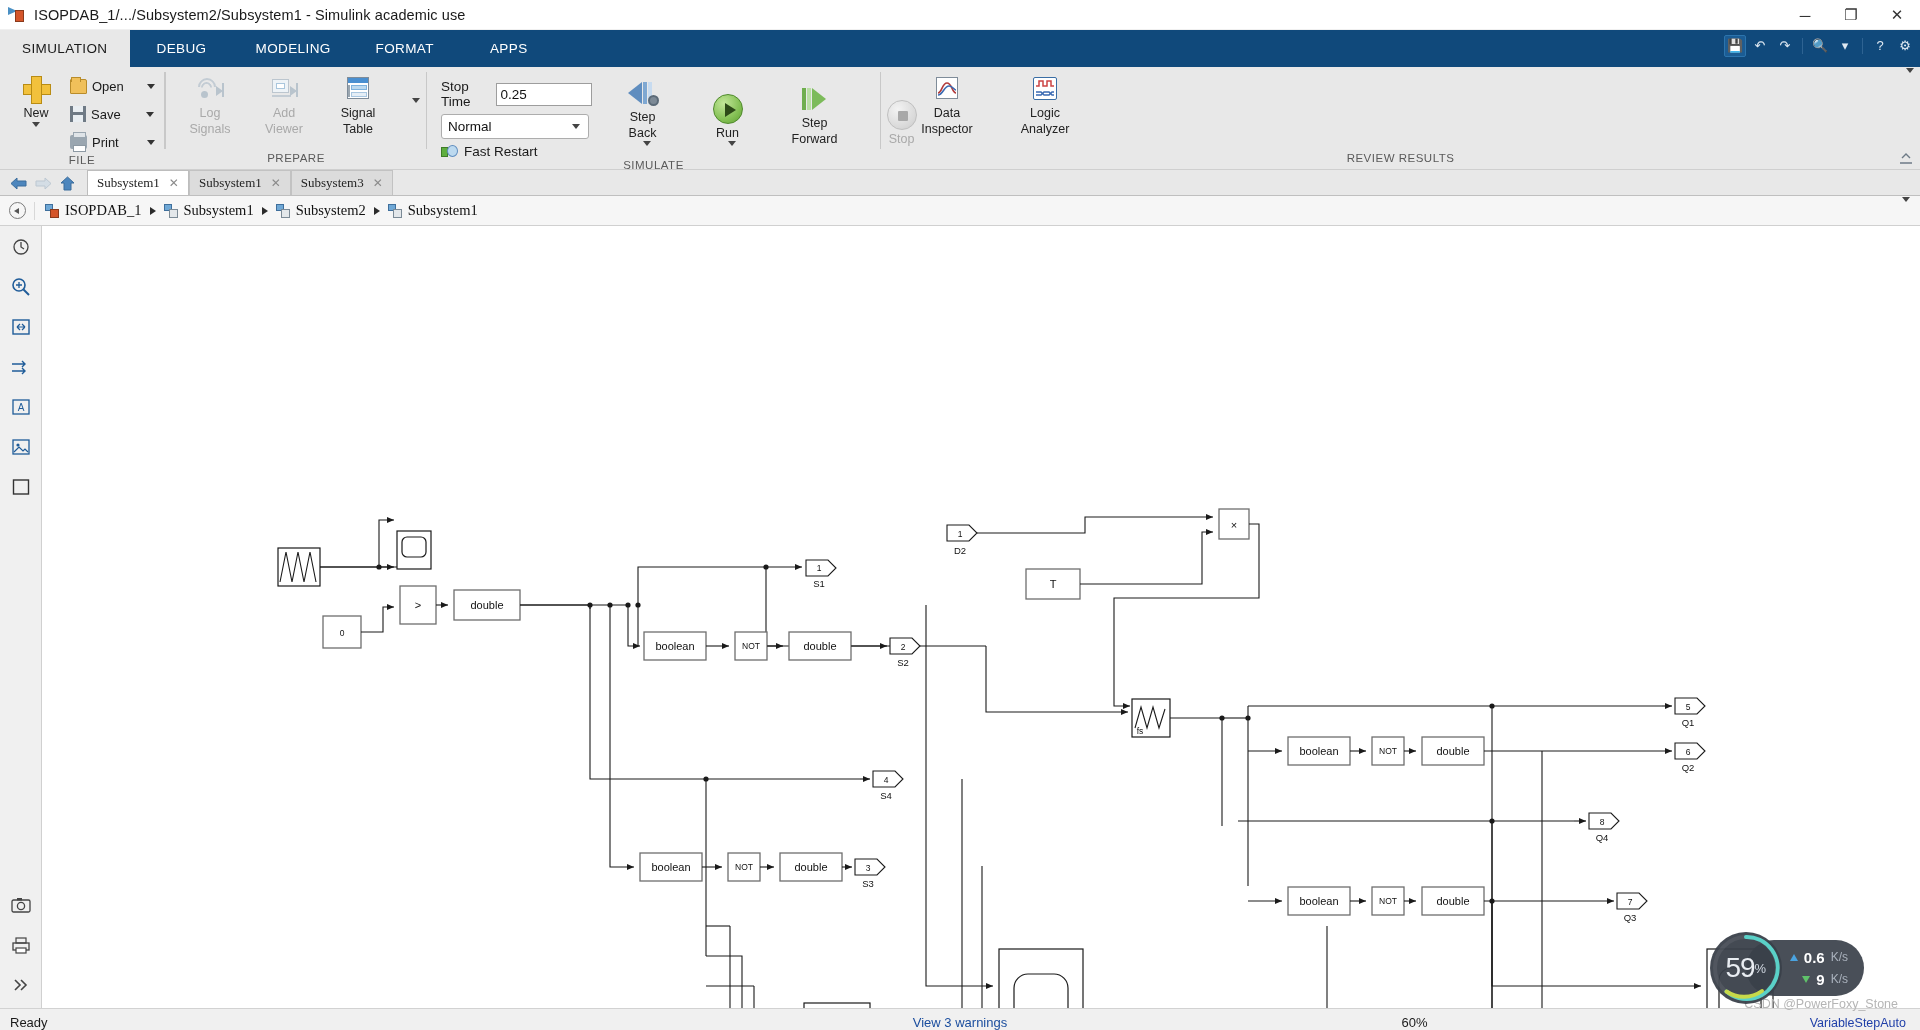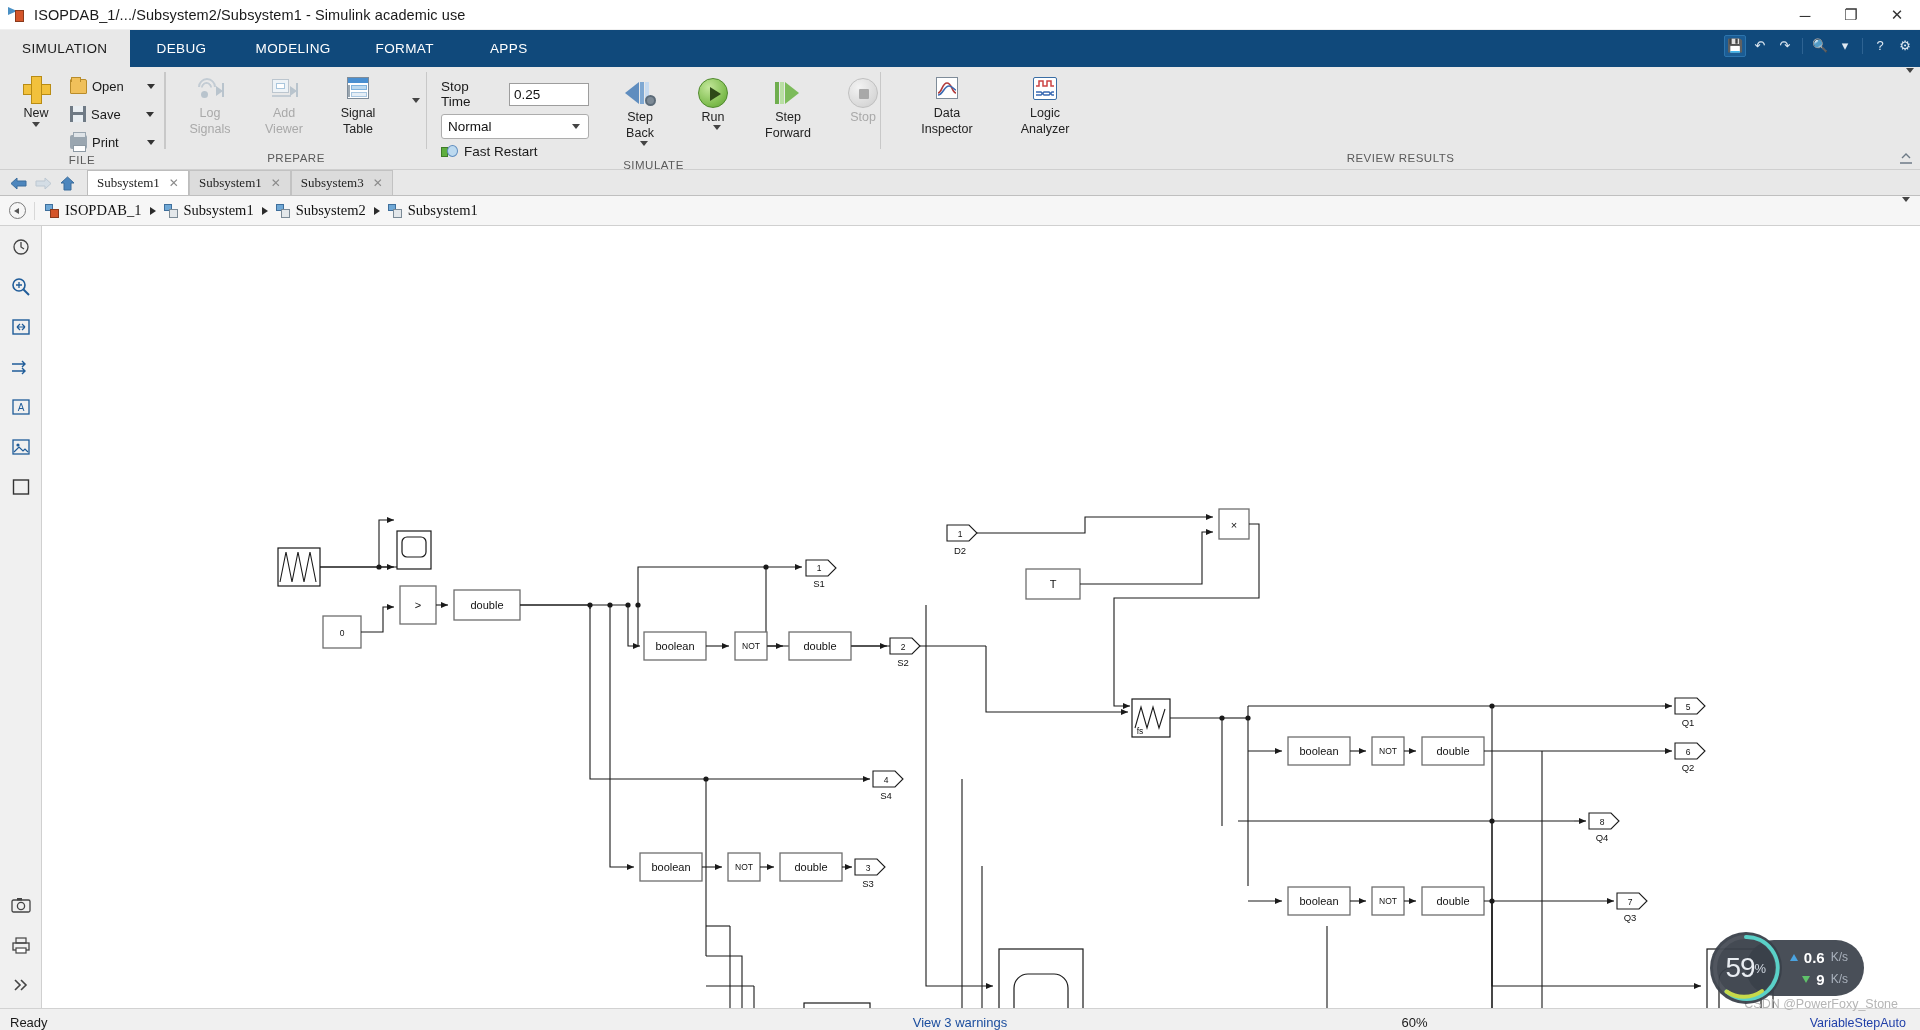--- a/index.html
+++ b/index.html
@@ -141,21 +141,21 @@
   .ic-la svg{position:absolute;left:3px;top:3px;}
 
   .ic-fr { width:17px;height:15px; position:relative; }
   .ic-fr .g{position:absolute;left:0;top:3px;width:7px;height:10px;background:#5fae3f;border:1px solid #3f7c28;}
   .ic-fr .b{position:absolute;left:6px;top:1px;width:11px;height:12px;border-radius:50%;background:#bcd9ef;border:1px solid #5f8dbf;}
 
   
   .simcol { display:flex; flex-direction:column; gap:5px; padding:8px 0 0 10px; }
   .strow { display:flex; align-items:center; gap:25px; }
   .stlabel { font-size:13.5px; color:#1a1a1a; }
-  .stinput { width:80px; height:23px; border:1px solid #9d9d9d; background:#fff; font-size:13.5px;
+  .stinput { width:96px; height:23px; border:1px solid #9d9d9d; background:#fff; font-size:13.5px;
              padding:0 4px; font-family:"Liberation Sans",sans-serif; color:#111; }
   .modesel { width:148px; height:25px; border:1px solid #adadad; background:#fff; border-radius:3px;
              display:flex; align-items:center; padding:0 6px; font-size:13.5px; color:#111; position:relative; }
   .modesel .caret { position:absolute; right:8px; }
   .fastrow { display:flex; align-items:center; gap:6px; font-size:13.5px; color:#1a1a1a; }
 
   .ribbon-expand { position:absolute; right:6px; top:6px; }
   .ribbon-up { position:absolute; right:6px; bottom:2px; width:16px;height:16px; }
 
   
@@ -346,21 +346,21 @@
         </div>
         <div class="fastrow">
           <span class="ic ic-fr">
               <span class="g"></span>
               <span class="b"></span>
             </span>
           <span>Fast Restart</span>
         </div>
       </div>
 
-      <div style="display:flex;align-items:flex-start;gap:14px;margin-left:20px;padding-top:4px">
+      <div style="display:flex;align-items:flex-end;gap:26px;margin-left:20px;padding-top:4px">
         <div class="bigbtn" style="width:62px">
           <span class="ic ic-stepback">
             <span class="tri-l"></span>
               <span class="bars-l"></span>
               <span class="gear"></span>
           </span>
           <span class="lbl">Step</span>
           <span class="lbl">Back</span>
           <span class="caret" style="margin-top:1px"></span>
         </div>

